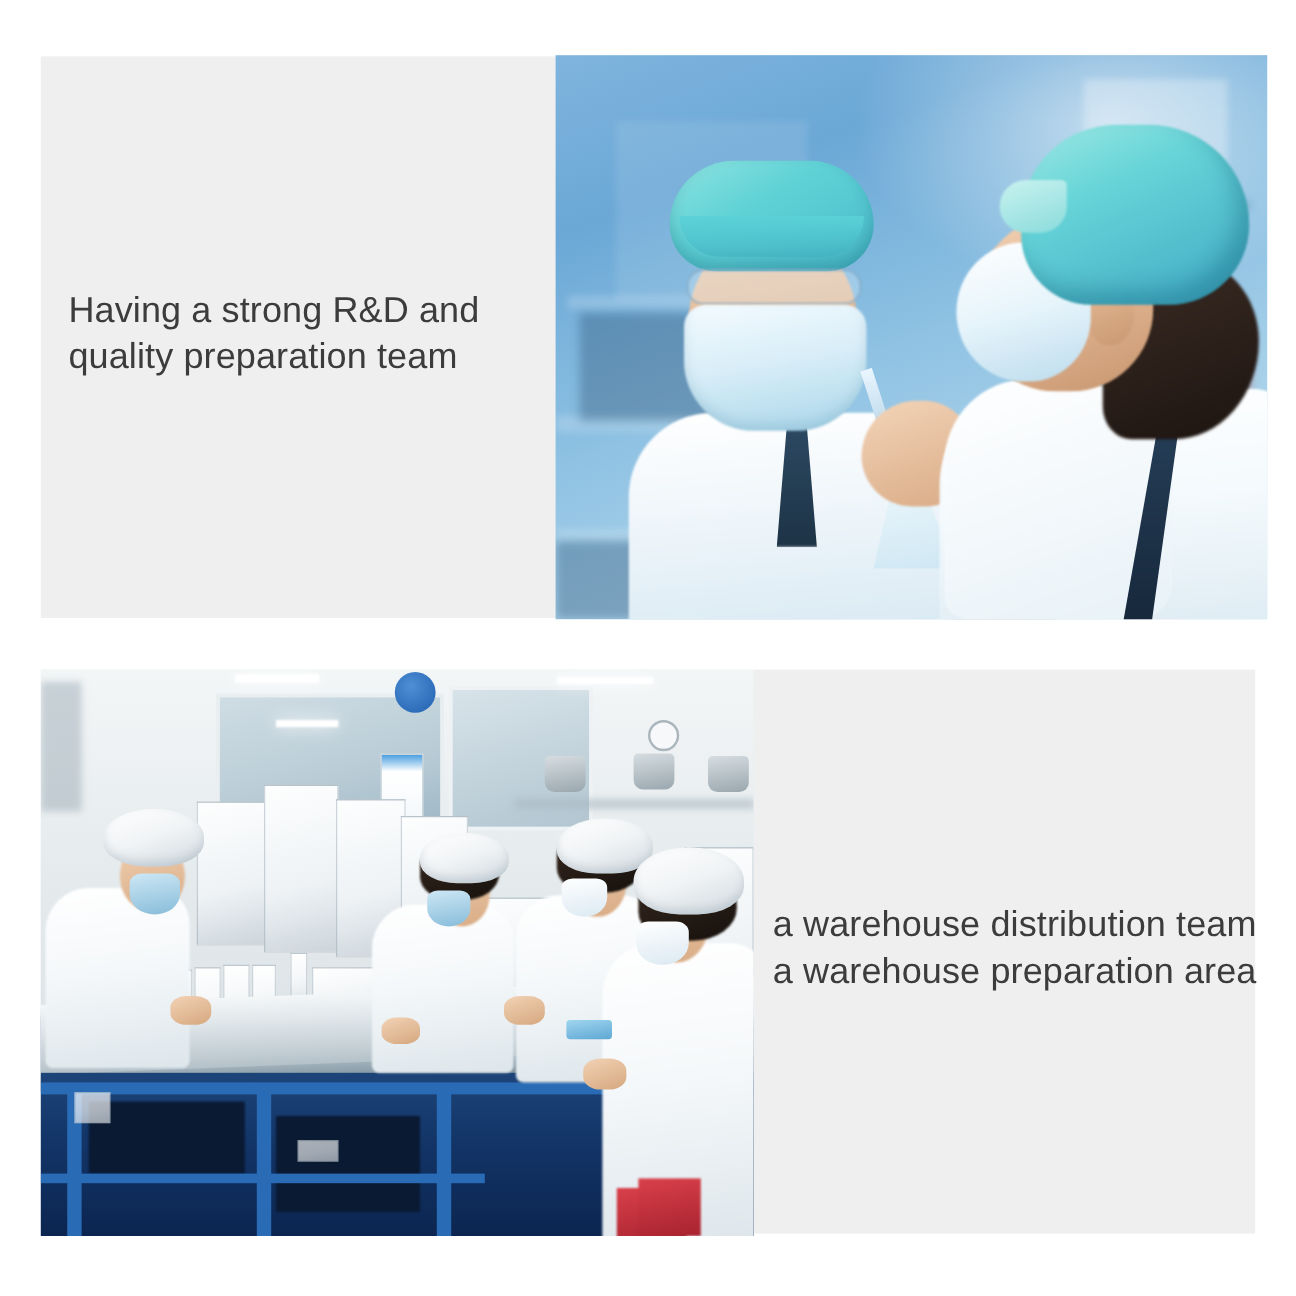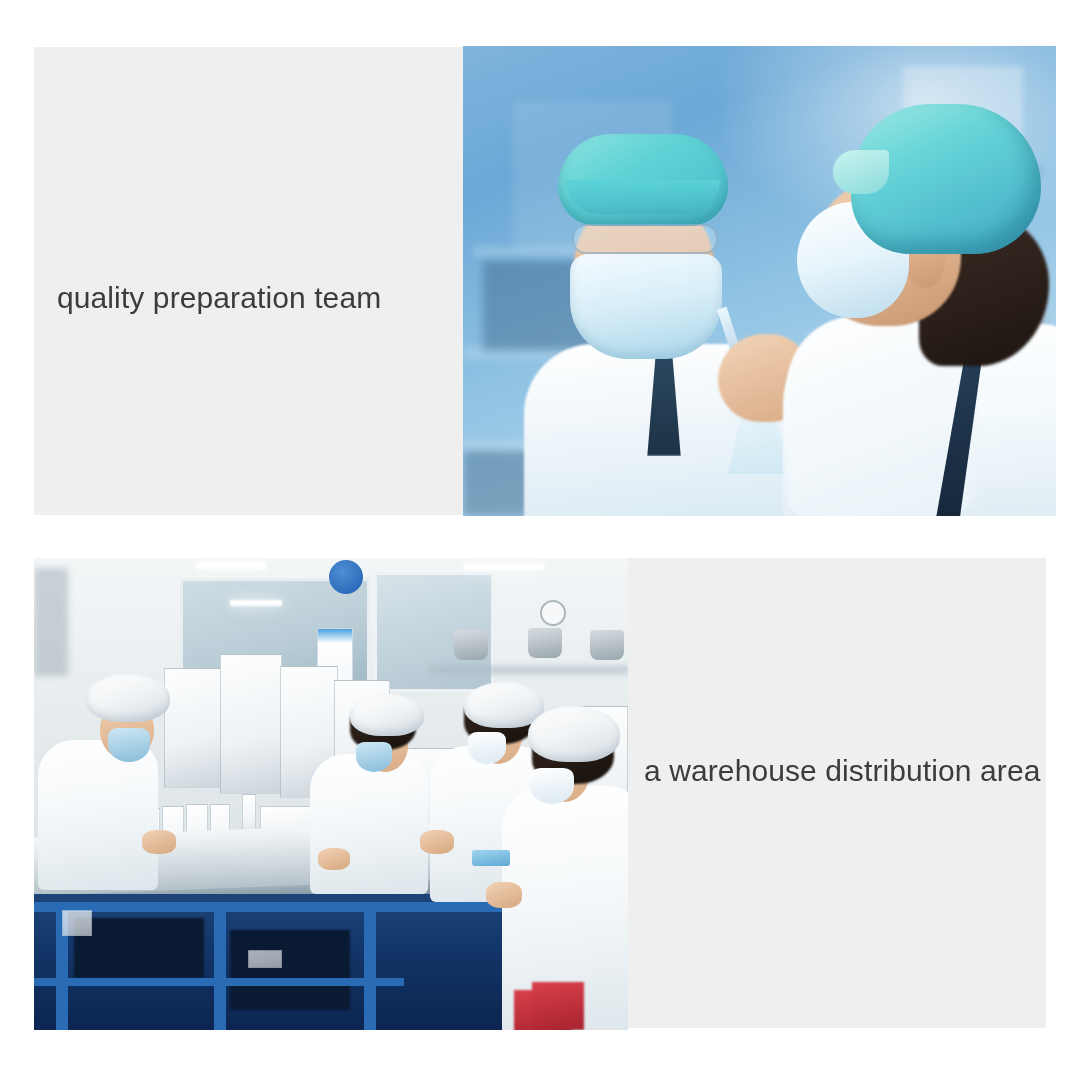--- a/index.html
+++ b/index.html
@@ -329,20 +329,21 @@
   }
 </style>
 </head>
 <body>
 
 <div id="stage">
 
   <div class="gray-panel" style="left:34px; top:47px; width:450px; height:468px;">
   </div>
 
+  <div class="caption" style="left:57px; top:240px; width:420px;">Having a strong R&amp;D and</div>
   <div class="caption" style="left:57px; top:279px; width:420px;">quality preparation team</div>
 
   <div class="photo" id="photo-lab">
 
     <div class="lab-bg-shelf" style="left:10px; top:200px; width:210px; height:12px;"></div>
     <div class="lab-bg-shelf" style="left:0px; top:300px; width:190px; height:14px;"></div>
     <div class="lab-bg-dark" style="left:20px; top:215px; width:150px; height:90px;"></div>
     <div class="lab-bg-shelf" style="left:0px; top:395px; width:250px; height:10px;"></div>
     <div class="lab-bg-dark" style="left:0px; top:405px; width:240px; height:65px;"></div>
     <div class="lab-bg-shelf" style="left:440px; top:20px; width:120px; height:180px; background:rgba(255,255,255,.30);"></div>
@@ -371,21 +372,22 @@
       <div class="faceB"></div>
       <div class="earB"></div>
       <div class="maskB"></div>
       <div class="capB"></div>
     </div>
   </div>
 
   <div class="gray-panel" style="left:628px; top:558px; width:418px; height:470px;">
   </div>
 
-  <div class="caption" style="left:644px; top:752px; width:400px;">a warehouse distribution area</div>
+  <div class="caption" style="left:644px; top:752px; width:400px;">a warehouse distribution team</div>
+  <div class="caption" style="left:644px; top:791px; width:400px;">a warehouse preparation area</div>
 
   <div class="photo" id="photo-warehouse">
 
     <div class="wh-wall"></div>
     <div class="wh-window"></div>
     <div class="wh-window2"></div>
     <div class="wh-ceil-light" style="left:162px; top:4px; width:70px; height:7px;"></div>
     <div class="wh-ceil-light" style="left:196px; top:42px; width:52px; height:6px;"></div>
     <div class="wh-ceil-light" style="left:430px; top:6px; width:80px; height:6px;"></div>
     <div class="wh-sign-circle"></div>

